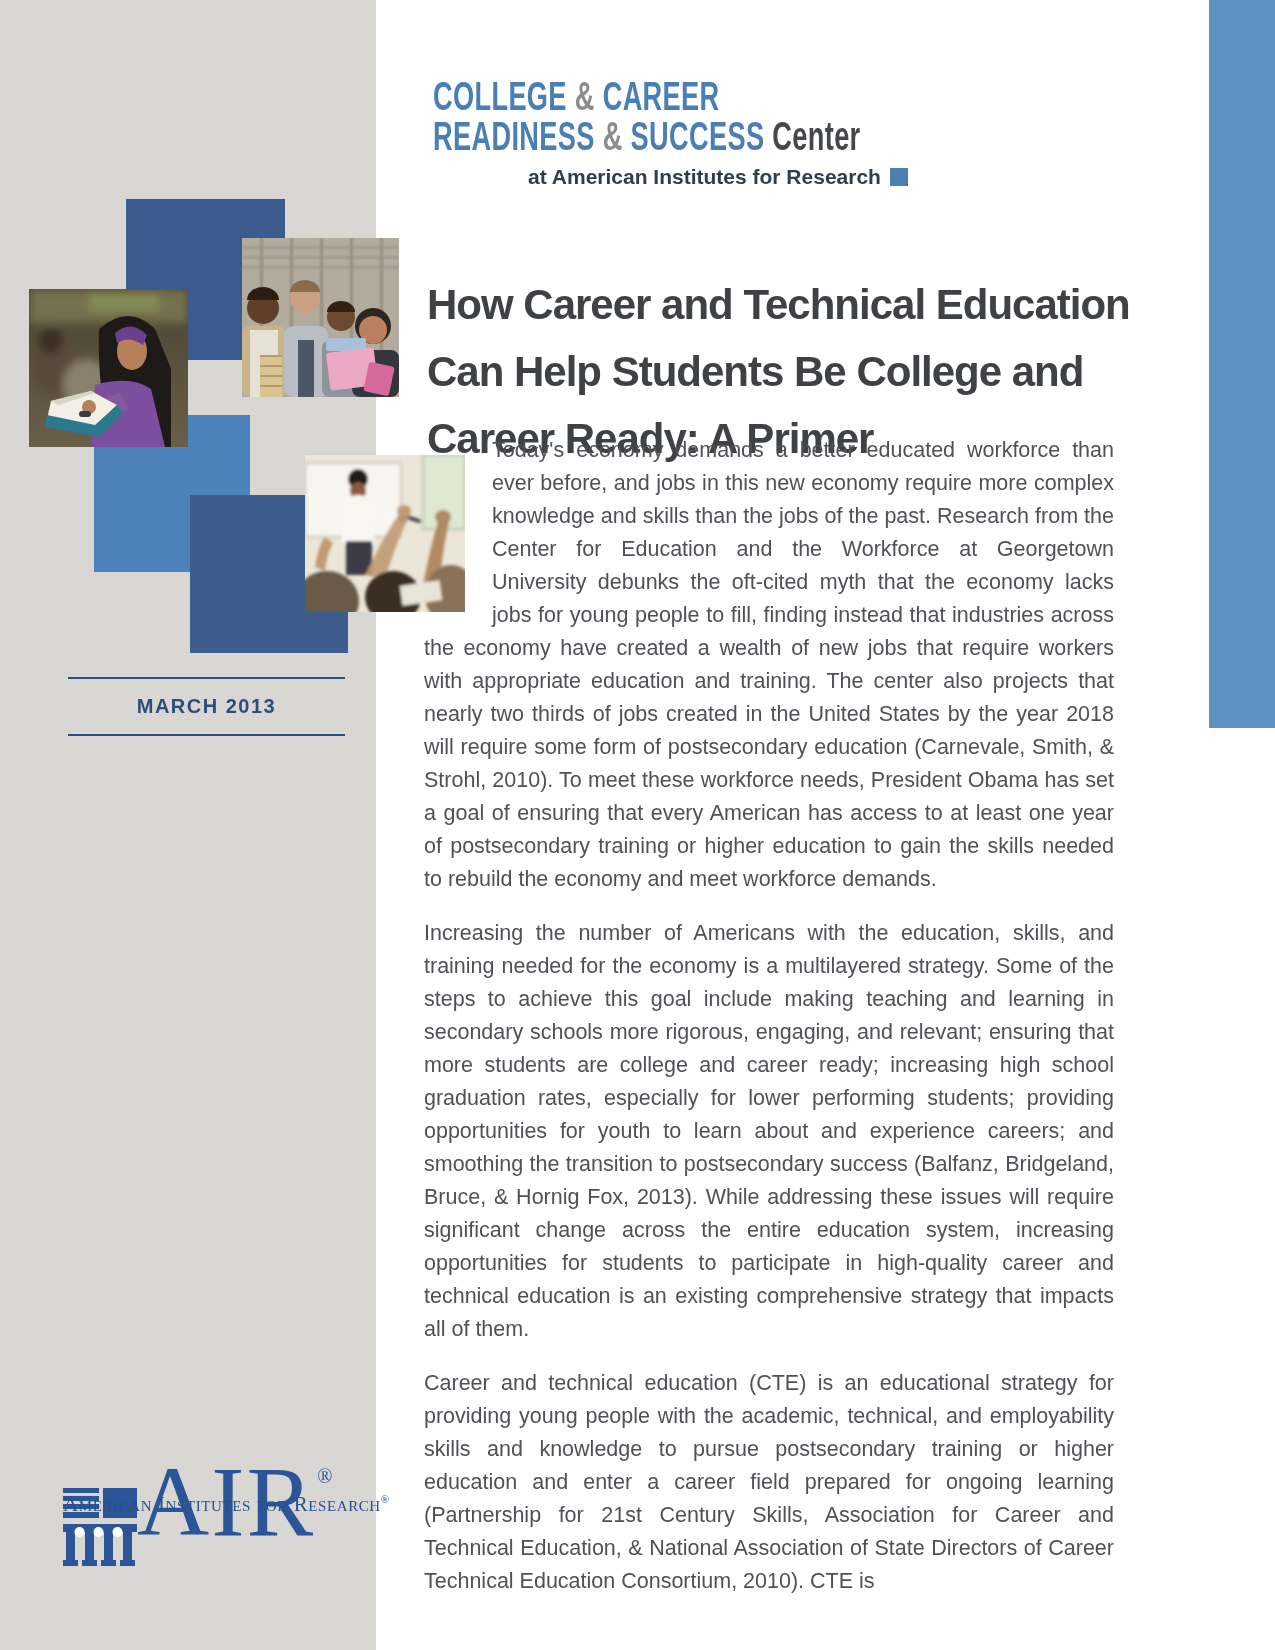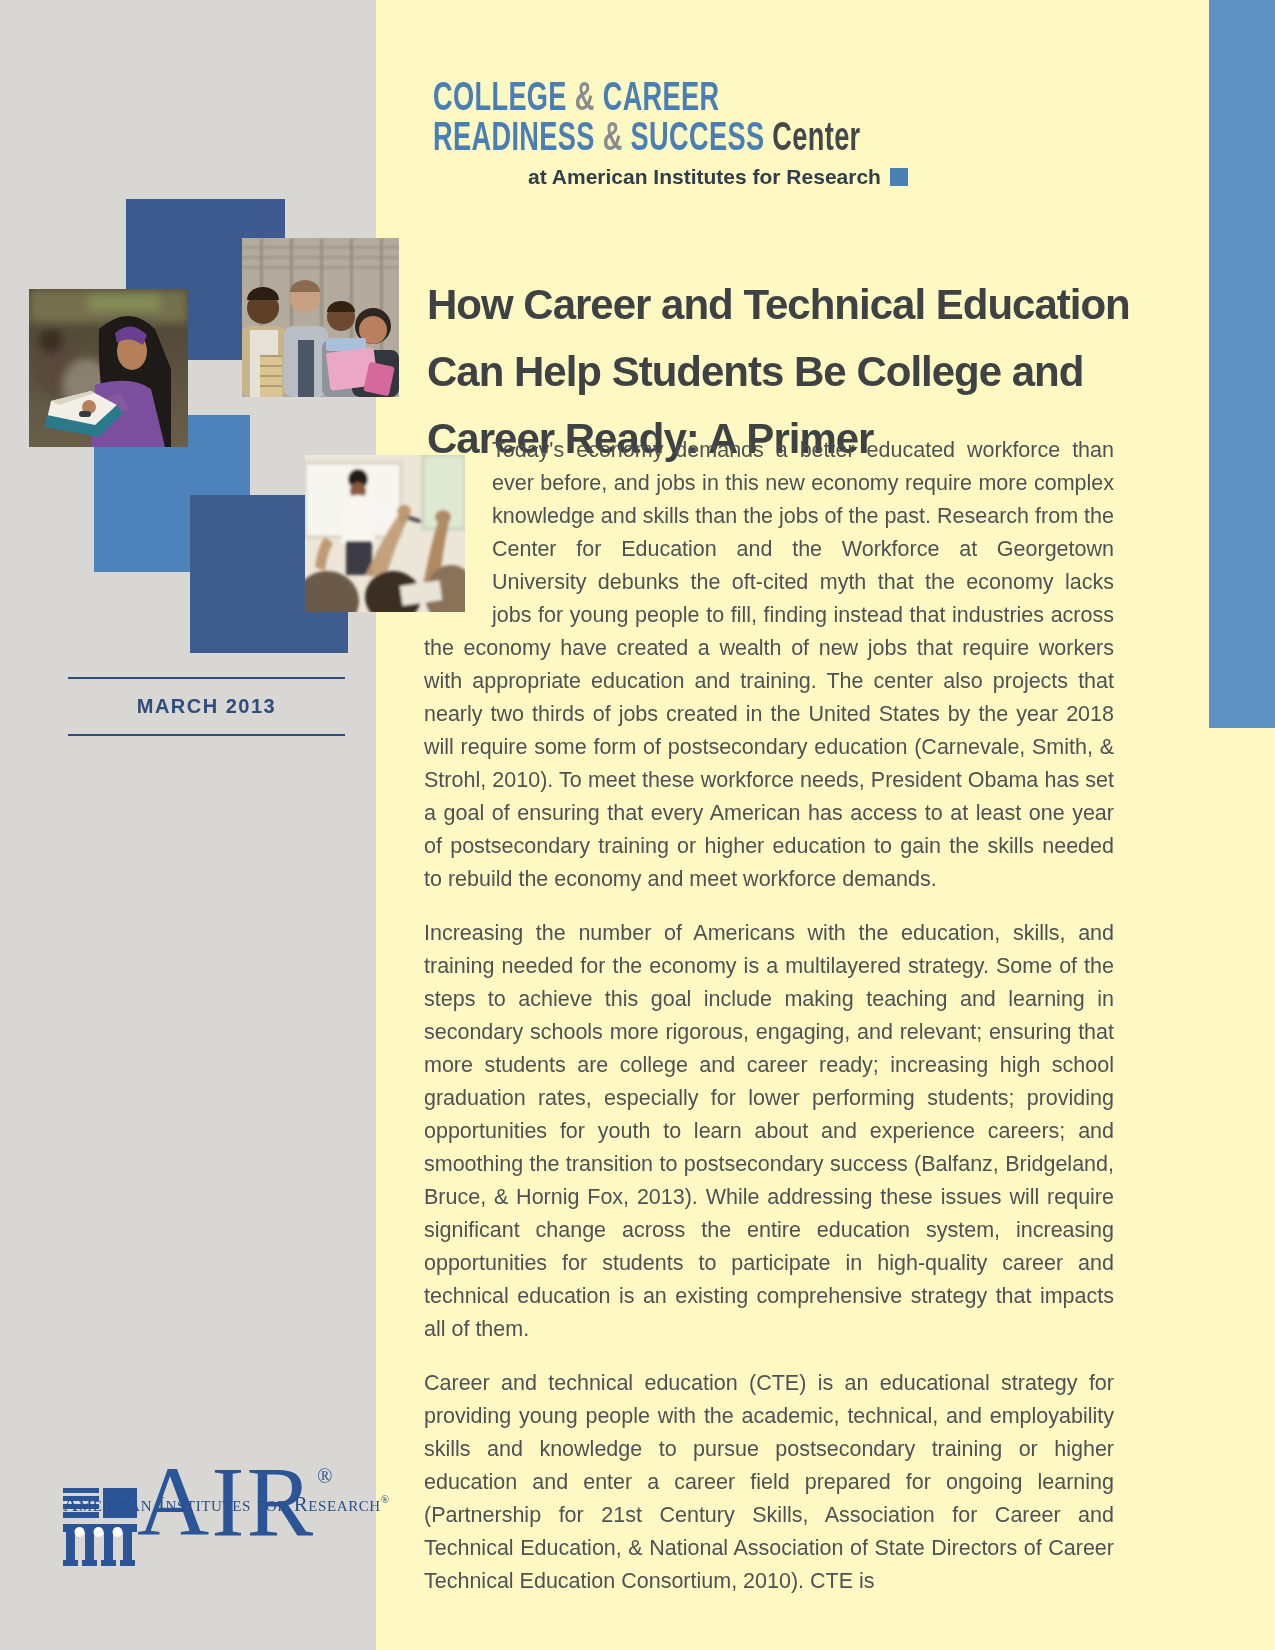--- a/index.html
+++ b/index.html
@@ -1,17 +1,17 @@
 <!DOCTYPE html>
 <html><head>
 <meta charset="utf-8">
 <style>
   html,body{margin:0;padding:0;background:#888;}
   .page{
-    position:relative;width:1275px;height:1650px;background:#fef9c3;
+    position:relative;width:1275px;height:1650px;background:#ffffff;
     font-family:"Liberation Sans",sans-serif;overflow:hidden;margin:0 auto;
   }
   
   .sidebar{position:absolute;left:0;top:0;width:376px;height:1650px;background:#d8d7d3;z-index:0;}
   
   .right-bar{position:absolute;left:1209px;top:0;width:66px;height:728px;background:#5e90c4;z-index:1;}
   
   .sq{position:absolute;}
   .sq1{left:126px;top:199px;width:159px;height:161px;background:#3d5a8f;z-index:2;}
   .sq2{left:94px;top:415px;width:156px;height:157px;background:#4d83ba;z-index:2;}

